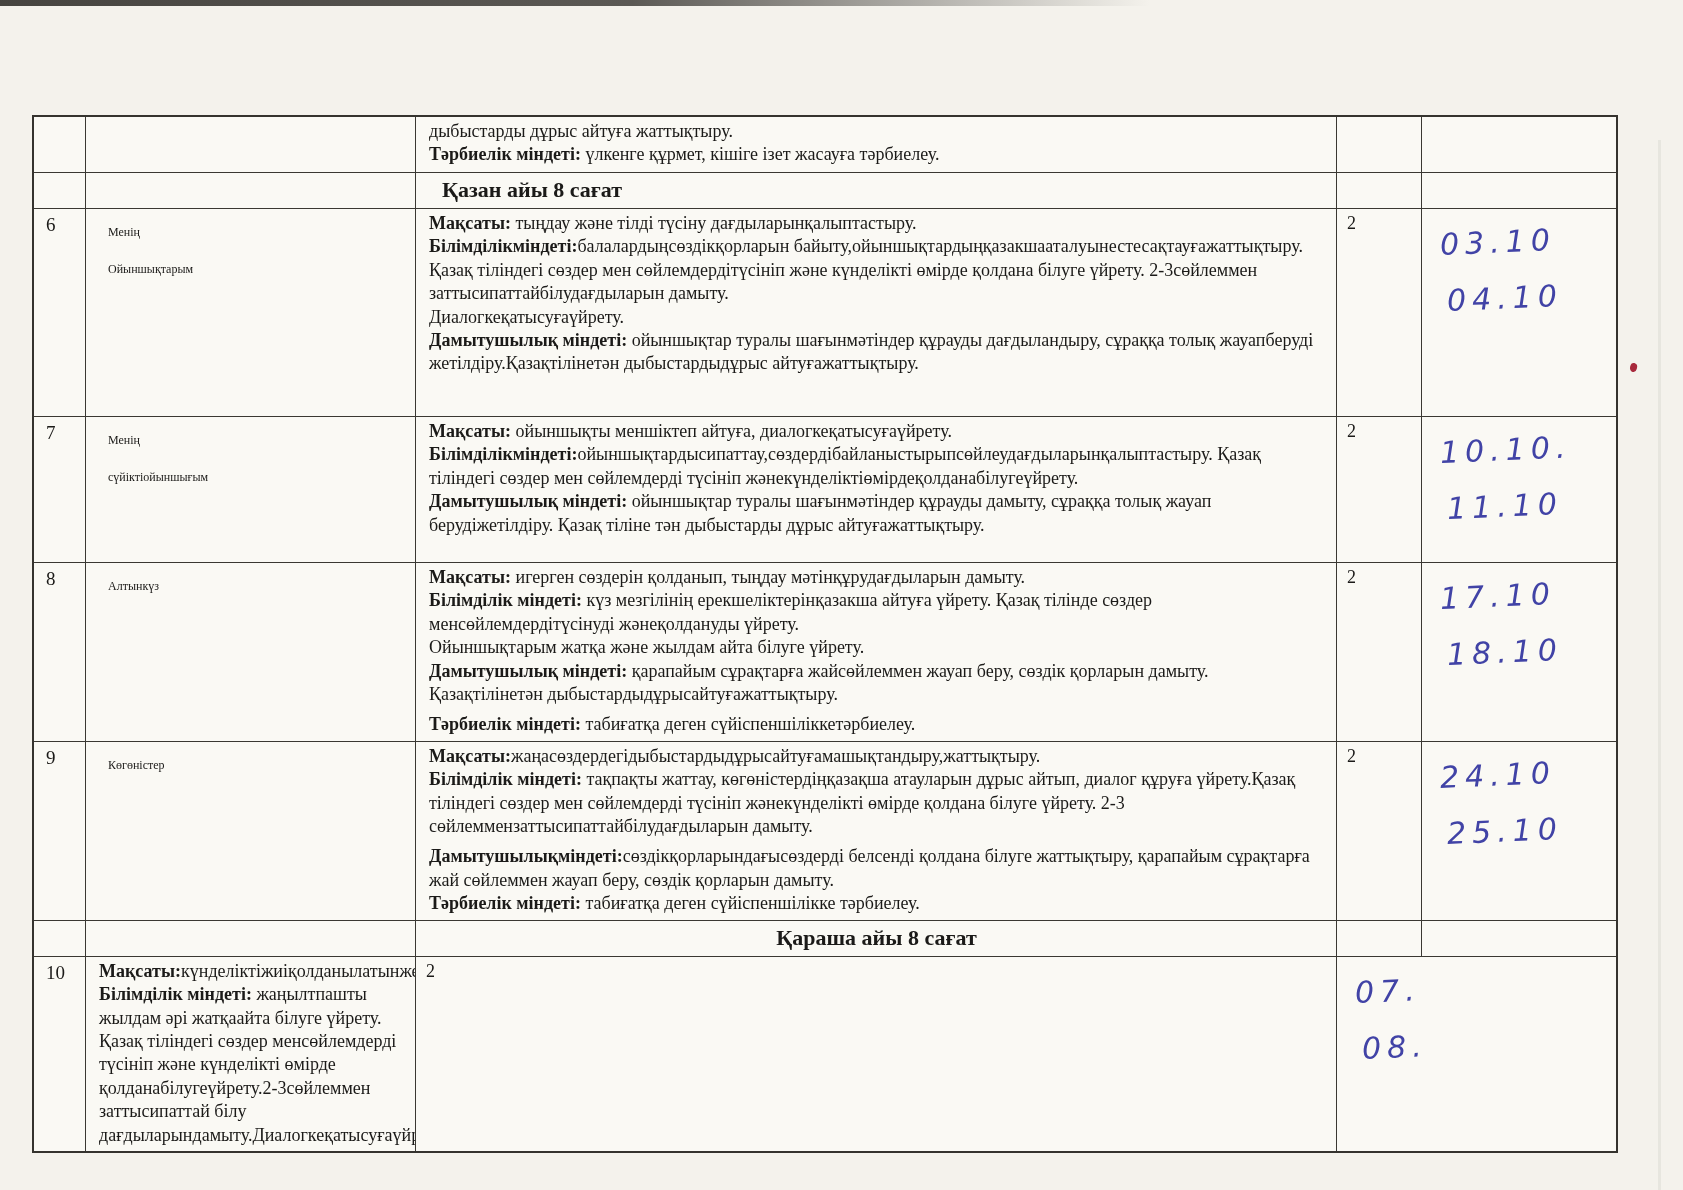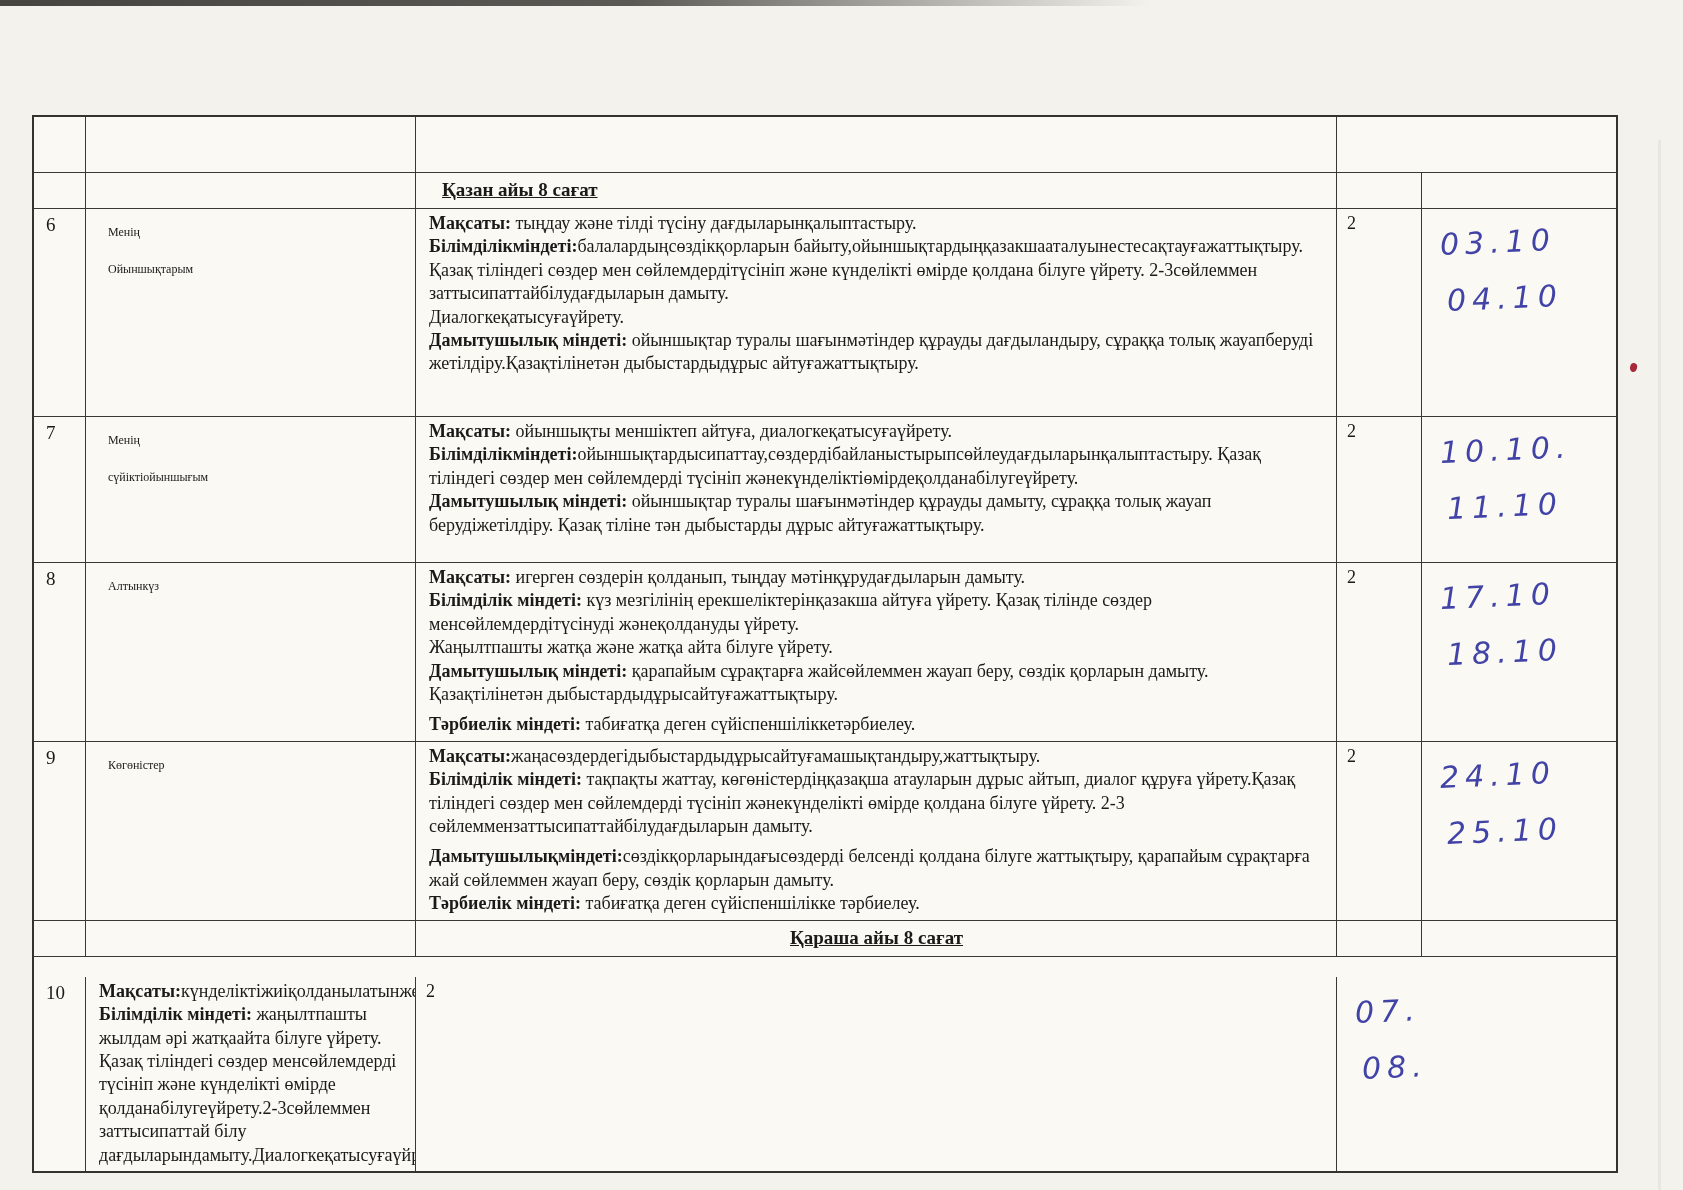--- a/index.html
+++ b/index.html
@@ -33,21 +33,21 @@
     border:2px solid #35332e;
     background:#faf9f4;
     box-sizing:border-box;
   }
   .trow{
     display:grid;
     grid-template-columns:52px 330px 921px 85px 1fr;
     border-bottom:1.6px solid #3a3832;
     box-sizing:border-box;
   }
-  .trow:last-child{border-bottom:none;margin-top:20px;}
+  .trow:last-child{border-bottom:none;}
   #table-body .trow:nth-child(1){min-height:56px;}
   #table-body .trow:nth-child(2){min-height:29px;}
   #table-body .trow:nth-child(3){min-height:208px;}
   #table-body .trow:nth-child(4){min-height:146px;}
   #table-body .trow:nth-child(5){min-height:162px;}
   #table-body .trow:nth-child(6){min-height:170px;}
   #table-body .trow:nth-child(7){min-height:31px;}
   #table-body .trow:nth-child(8){min-height:160px;}
   .cell{
     border-right:1.6px solid #3a3832;
@@ -57,21 +57,21 @@
   .cell:last-child{border-right:none;}
   .c-num{font-size:19px;padding:5px 0 0 12px;}
   .c-topic{font-size:12px;line-height:37px;padding:5px 10px 0 22px;white-space:pre-line;}
   .c-content{font-size:18px;line-height:23.4px;padding:3px 12px 4px 13px;}
   .c-content p{margin:0;}
   .c-content p.gap{margin-top:7px;}
   .c-content b{font-weight:bold;}
   .c-hours{font-size:18px;padding:4px 0 0 10px;}
   .c-dates{padding:10px 0 0 18px;}
   .section-label{
-    font-weight:bold;font-size:19px;line-height:28px;padding-left:13px;text-decoration:underline;
+    font-weight:bold;font-size:22px;line-height:28px;padding-left:13px;
   }
   .section-label.align-center{text-align:center;padding-left:0;}
   .date-line{
     font-family:"DejaVu Sans", sans-serif;
     font-style:italic;
     font-size:30px;
     letter-spacing:6px;
     color:#4143a6;
     transform:rotate(-2.5deg);
     transform-origin:left center;
@@ -85,20 +85,24 @@
 
 <div class="page">
   <div class="scan-top-edge"></div>
   <div class="scan-right-band"></div>
   <div class="red-dot"></div>
 
   <div class="plan-table" id="table-body">
       <div class="trow">
         <div class="cell c-num"></div>
         <div class="cell c-topic"></div>
+        <div class="cell c-content">
+          <p><span>дыбыстарды дұрыс айтуға жаттықтыру.</span></p>
+          <p><b>Тәрбиелік міндеті:</b><span> үлкенге құрмет, кішіге ізет жасауға тәрбиелеу.</span></p>
+        </div>
         <div class="cell c-hours"></div>
         <div class="cell c-dates"></div>
       </div>
       <div class="trow">
         <div class="cell c-num"></div>
         <div class="cell c-topic"></div>
         <div class="cell c-content">
           <div class="section-label">Қазан айы 8 сағат</div>
         </div>
         <div class="cell c-hours"></div>
@@ -134,21 +138,21 @@
           <div class="date-line">10.10.</div>
           <div class="date-line">11.10</div>
         </div>
       </div>
       <div class="trow">
         <div class="cell c-num"><span>8</span></div>
         <div class="cell c-topic"><span>Алтынкүз</span></div>
         <div class="cell c-content">
           <p><b>Мақсаты:</b><span> игерген сөздерін қолданып, тыңдау мәтінқұрудағдыларын дамыту.</span></p>
           <p><b>Білімділік міндеті:</b><span> күз мезгілінің ерекшеліктерінқазакша айтуға үйрету. Қазақ тілінде сөздер менсөйлемдердітүсінуді жәнеқолдануды үйрету.</span></p>
-          <p><span>Жаңылтпашты жатқа және жатқа айта білуге үйрету.</span></p>
+          <p><span>Ойыншықтарым жатқа және жылдам айта білуге үйрету.</span></p>
           <p><b>Дамытушылық міндеті:</b><span> қарапайым сұрақтарға жайсөйлеммен жауап беру, сөздік қорларын дамыту. Қазақтілінетән дыбыстардыдұрысайтуғажаттықтыру.</span></p>
           <p class="gap"><b>Тәрбиелік міндеті:</b><span> табиғатқа деген сүйіспеншіліккетәрбиелеу.</span></p>
         </div>
         <div class="cell c-hours"><span>2</span></div>
         <div class="cell c-dates">
           <div class="date-line">17.10</div>
           <div class="date-line">18.10</div>
         </div>
       </div>
       <div class="trow">

